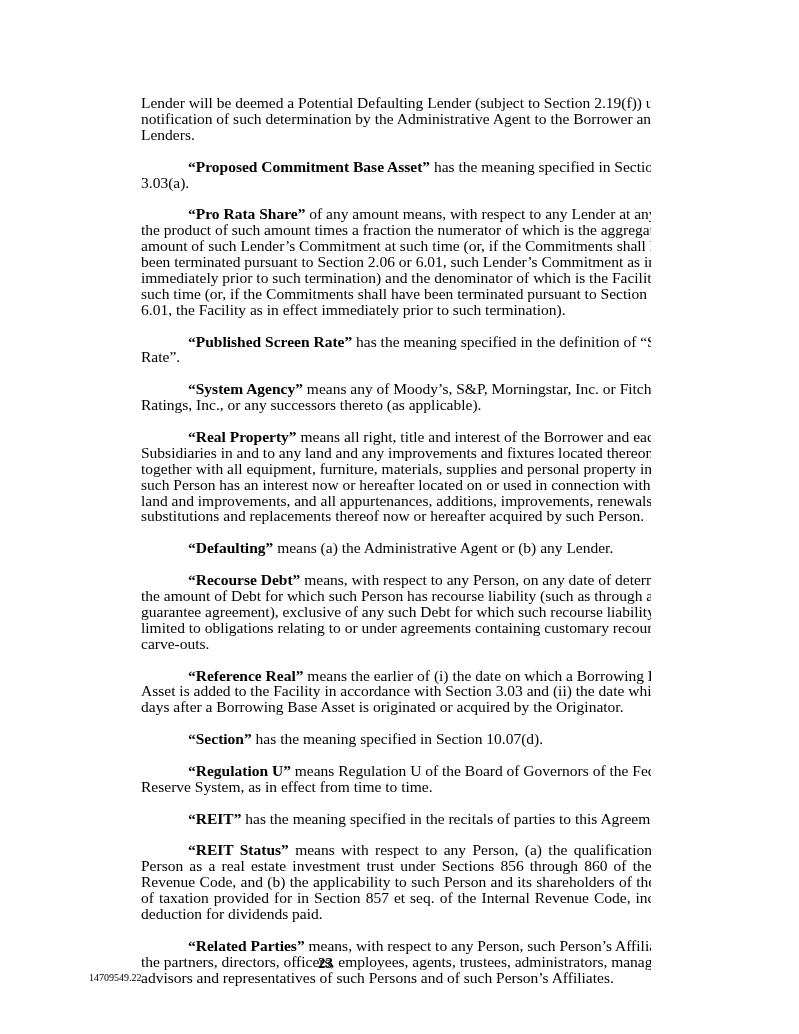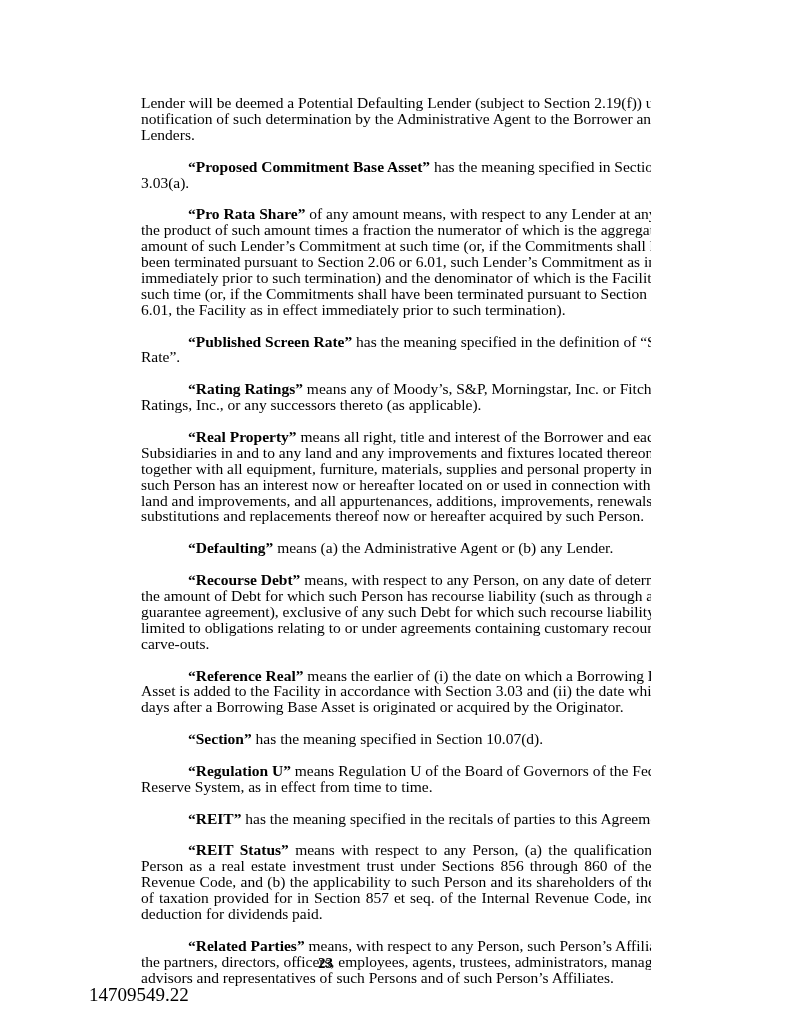--- a/index.html
+++ b/index.html
@@ -45,35 +45,34 @@
     width: 100%;
     text-align: center;
     font-size: 15px;
     line-height: 16px;
     font-weight: bold;
   }
   .doc-number {
     position: absolute;
     top: 971px;
     left: 89px;
-    font-size: 19px;
+    font-size: 10px;
     line-height: 14px;
-    margin-top: 17px;
   }
 </style>
 </head>
 <body>
 
 <div class="page">
   <div class="doc-content">
       <p class="para">Lender will be deemed a Potential Defaulting Lender (subject to Section 2.19(f)) upon notification of such determination by the Administrative Agent to the Borrower and the Lenders.</p>
       <p class="para indent"><b>“Proposed Commitment Base Asset”</b> has the meaning specified in Section 3.03(a).</p>
       <p class="para indent"><b>“Pro Rata Share”</b> of any amount means, with respect to any Lender at any time, the product of such amount times a fraction the numerator of which is the aggregate amount of such Lender’s Commitment at such time (or, if the Commitments shall have been terminated pursuant to Section 2.06 or 6.01, such Lender’s Commitment as in effect immediately prior to such termination) and the denominator of which is the Facility at such time (or, if the Commitments shall have been terminated pursuant to Section 2.06 or 6.01, the Facility as in effect immediately prior to such termination).</p>
       <p class="para indent"><b>“Published Screen Rate”</b> has the meaning specified in the definition of “Screen Rate”.</p>
-      <p class="para indent"><b>“Rating Ratings”</b> means any of Moody’s, S&amp;P, Morningstar, Inc. or Fitch Ratings, Inc., or any successors thereto (as applicable).</p>
+      <p class="para indent"><b>“System Agency”</b> means any of Moody’s, S&amp;P, Morningstar, Inc. or Fitch Ratings, Inc., or any successors thereto (as applicable).</p>
       <p class="para indent"><b>“Real Property”</b> means all right, title and interest of the Borrower and each of its Subsidiaries in and to any land and any improvements and fixtures located thereon, together with all equipment, furniture, materials, supplies and personal property in which such Person has an interest now or hereafter located on or used in connection with such land and improvements, and all appurtenances, additions, improvements, renewals, substitutions and replacements thereof now or hereafter acquired by such Person.</p>
       <p class="para indent"><b>“Defaulting”</b> means (a) the Administrative Agent or (b) any Lender.</p>
       <p class="para indent"><b>“Recourse Debt”</b> means, with respect to any Person, on any date of determination, the amount of Debt for which such Person has recourse liability (such as through a guarantee agreement), exclusive of any such Debt for which such recourse liability is limited to obligations relating to or under agreements containing customary recourse carve-outs.</p>
       <p class="para indent"><b>“Reference Real”</b> means the earlier of (i) the date on which a Borrowing Base Asset is added to the Facility in accordance with Section 3.03 and (ii) the date which is 31 days after a Borrowing Base Asset is originated or acquired by the Originator.</p>
       <p class="para indent"><b>“Section”</b> has the meaning specified in Section 10.07(d).</p>
       <p class="para indent"><b>“Regulation U”</b> means Regulation U of the Board of Governors of the Federal Reserve System, as in effect from time to time.</p>
       <p class="para indent"><b>“REIT”</b> has the meaning specified in the recitals of parties to this Agreement.</p>
       <p class="para indent justify"><b>“REIT Status”</b> means with respect to any Person, (a) the qualification of such Person as a real estate investment trust under Sections 856 through 860 of the Internal Revenue Code, and (b) the applicability to such Person and its shareholders of the method of taxation provided for in Section 857 et seq. of the Internal Revenue Code, including a deduction for dividends paid.</p>
       <p class="para indent"><b>“Related Parties”</b> means, with respect to any Person, such Person’s Affiliates and the partners, directors, officers, employees, agents, trustees, administrators, managers, advisors and representatives of such Persons and of such Person’s Affiliates.</p>
     </div>

